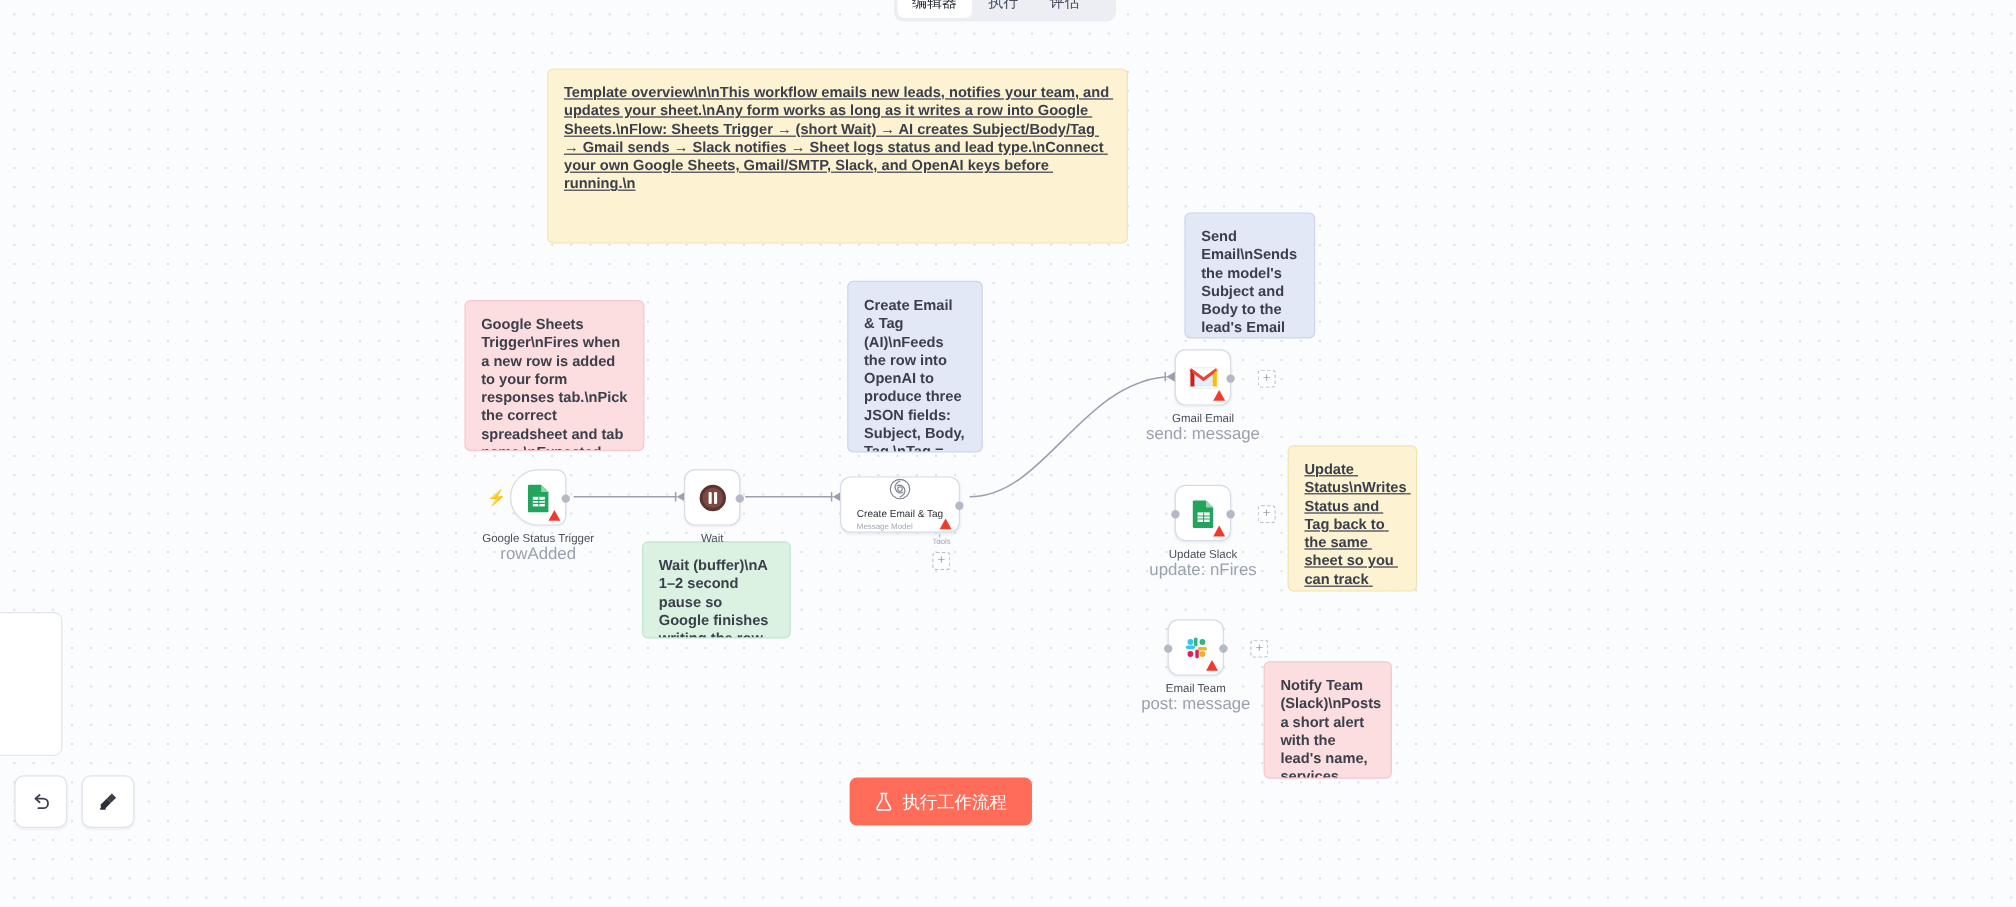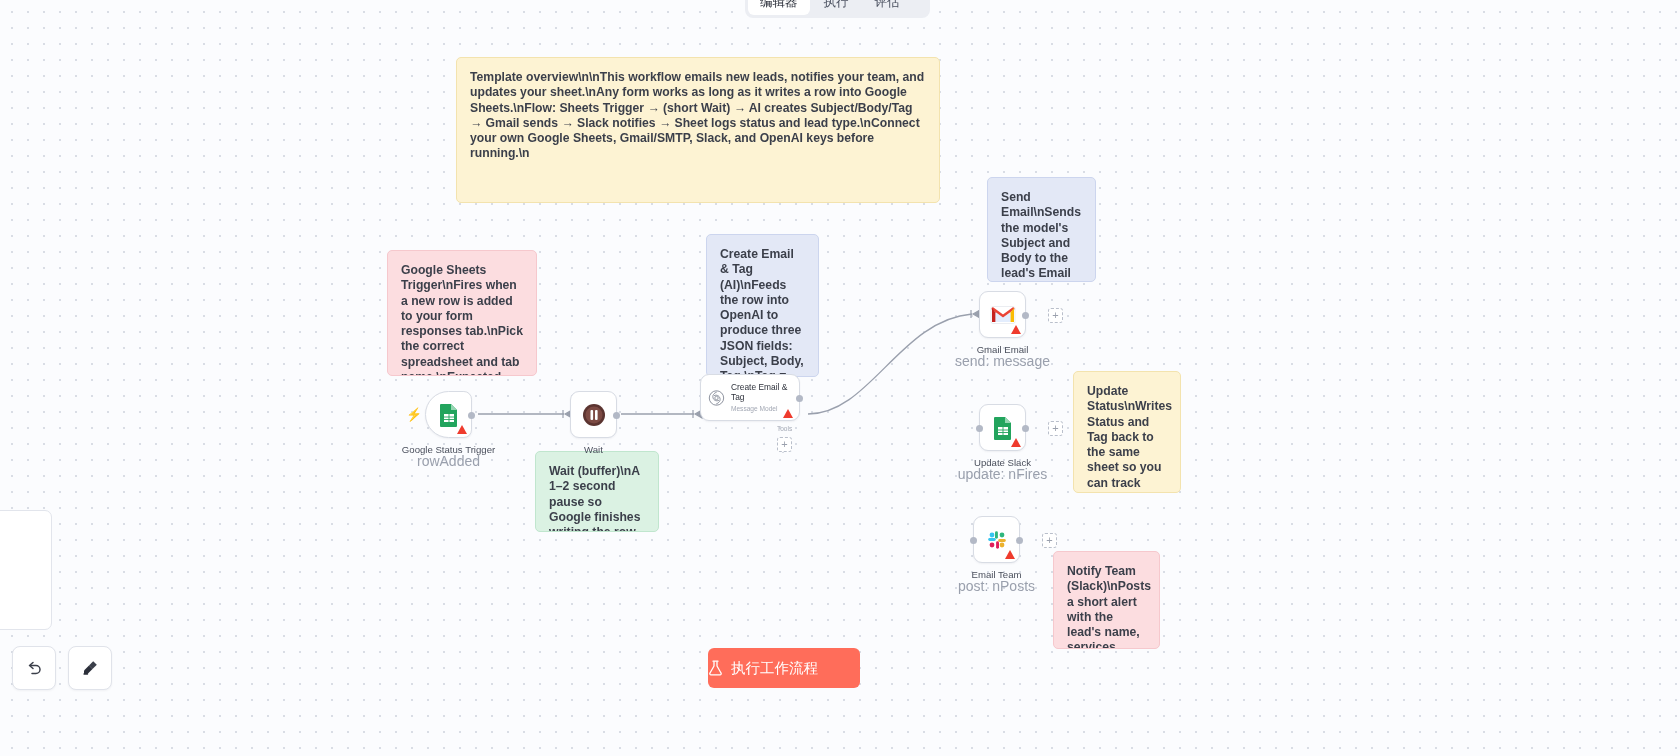--- a/index.html
+++ b/index.html
@@ -45,21 +45,21 @@
     border-radius: 5px;
     overflow: hidden;
     font-size: 12.2px;
     line-height: 15.3px;
     color: #3b3f4a;
     font-weight: 600;
     padding: 12px 13px;
     white-space: pre-wrap;
     word-break: normal;
   }
-  .note-yellow { background: #fdf3d3; border: 1px solid #f3e3ae; }
+  .note-yellow { background: #fdf3d3; border: 1px solid #f3e3ae; text-decoration: underline; }
   .note-pink   { background: #fcdde0; border: 1px solid #f6c8cd; }
   .note-blue   { background: #e3e8f6; border: 1px solid #ccd5ee; }
   .note-green  { background: #dbf2e3; border: 1px solid #c0e6ce; }
 
   #note-overview { left: 456px; top: 57px; width: 484px; height: 146px; }
   #note-sheets   { left: 387px; top: 250px; width: 150px; height: 126px; }
   #note-ai       { left: 706px; top: 234px; width: 113px; height: 143px; }
   #note-wait     { left: 535px; top: 451px; width: 124px; height: 81px; }
   #note-email    { left: 987px; top: 177px; width: 109px; height: 105px; }
   #note-update   { left: 1073px; top: 371px; width: 108px; height: 122px; }
@@ -123,21 +123,21 @@
     background: #b3b9c6;
   }
   .tool-stub {
     position: absolute;
     font-size: 6.5px; color: #a3a8b4;
   }
 
   
   #node-sheets  { left: 425px; top: 391px; }
   #node-wait    { left: 570px; top: 391px; }
-  #node-ai      { left: 700px; top: 374px; }
+  #node-ai      { left: 700px; top: 397px; flex-direction: column; }
   #node-email   { left: 979px; top: 291px; }
   #node-update  { left: 979px; top: 404px; }
   #node-slack   { left: 973px; top: 516px; }
 
   
   #left-panel {
     position: absolute;
     left: -16px; top: 510px;
     width: 68px; height: 120px;
     background: #ffffff;
@@ -161,21 +161,21 @@
   #execute-btn {
     position: absolute;
     left: 708px; top: 648px;
     width: 152px; height: 40px;
     background: #ff6d5a;
     border: none;
     border-radius: 6px;
     color: #ffffff;
     font-size: 14.5px;
     font-family: "Liberation Sans", sans-serif;
-    display: flex; align-items: center; justify-content: flex-start;
+    display: flex; align-items: center; justify-content: center;
     gap: 8px;
     cursor: pointer;
   }
 </style>
 </head>
 <body>
 
 <div id="canvas">
 
   <div class="tabstrip">
@@ -292,21 +292,21 @@
       <circle cx="17" cy="7" r="2.4" fill="#2eb67d"></circle>
       <circle cx="17" cy="17" r="2.4" fill="#ecb22e"></circle>
       <circle cx="7" cy="17" r="2.4" fill="#e01e5a"></circle>
     </svg>
     <span class="warn-tri"></span>
     <span class="port" style="left:-4px; top:20px;"></span>
     <span class="port" style="right:-4px; top:20px;"></span>
     <span class="plus-stub" style="left:68px; top:16px;">+</span>
     <div class="node-label">
       <div>Email Team</div>
-      <div class="node-sublabel">post: nPosts</div>
+      <div class="node-sublabel">post: message</div>
     </div>
   </div>
 
   <div id="left-panel"></div>
 
   <div class="tool-btn" id="btn-undo">
     <svg width="20" height="20" viewBox="0 0 20 20">
       <path d="M6.5 7.5 H12 a4 4 0 0 1 0 8 H8" fill="none" stroke="#3b3f4a" stroke-width="1.5" stroke-linecap="round"></path>
       <path d="M9 4.5 L5.5 7.5 L9 10.5" fill="none" stroke="#3b3f4a" stroke-width="1.5" stroke-linecap="round" stroke-linejoin="round"></path>
     </svg>

